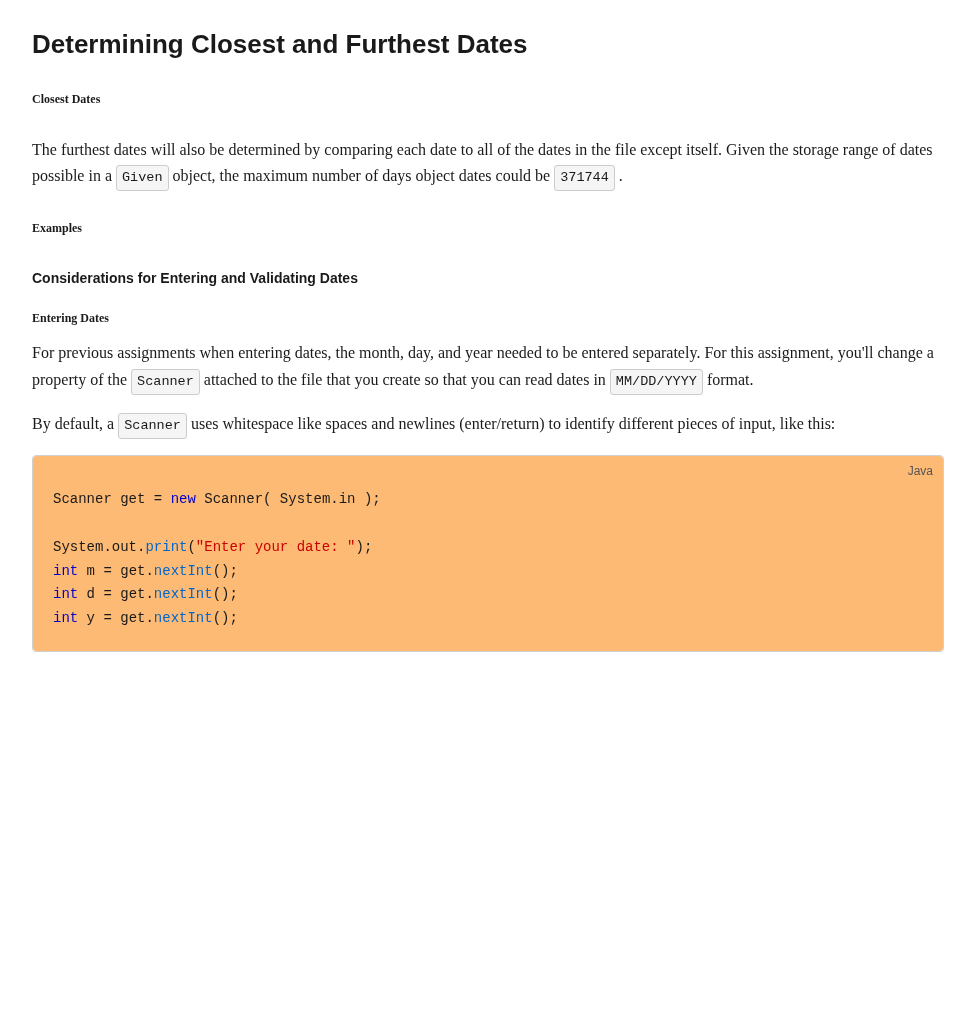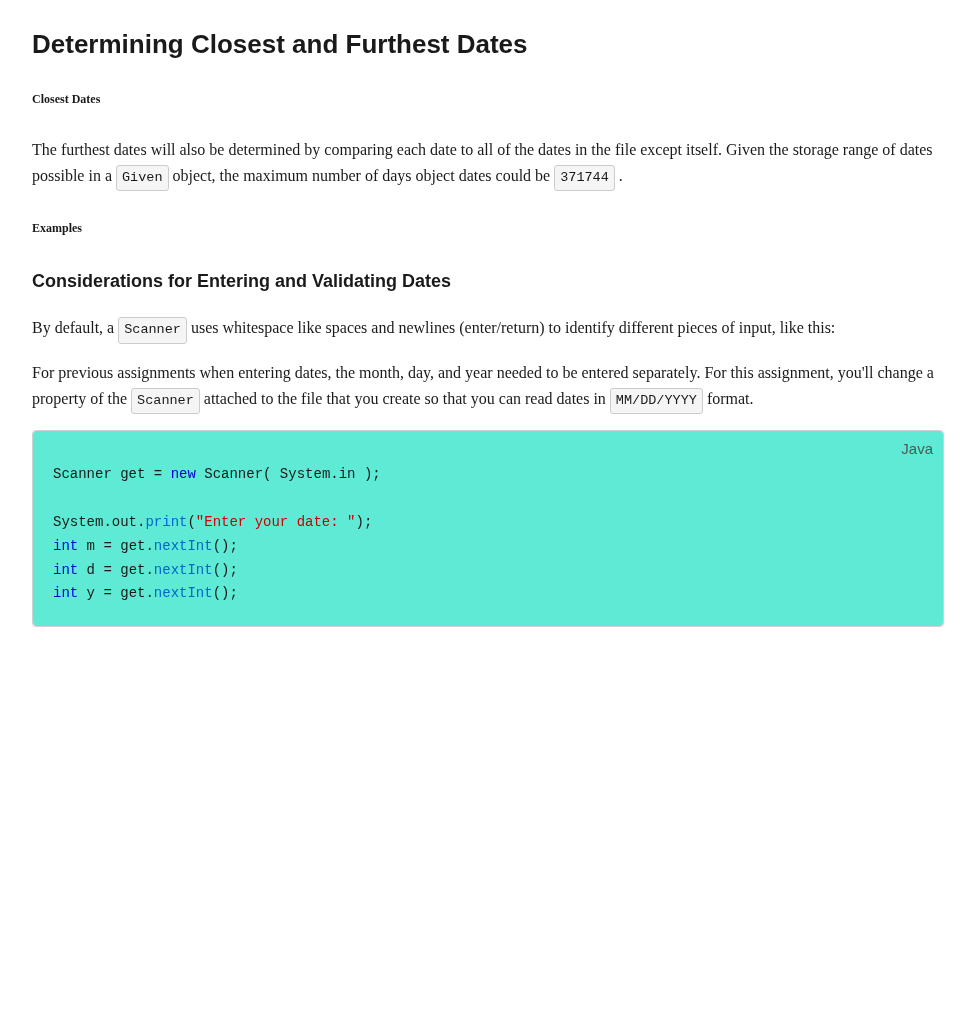--- a/index.html
+++ b/index.html
@@ -60,30 +60,30 @@
       margin-top: 12px;
       margin-bottom: 8px;
       position: relative;
     }
 
     .code-lang-label {
       position: absolute;
       top: 6px;
       right: 10px;
       font-family: Arial, sans-serif;
-      font-size: 15px;
+      font-size: 12px;
       color: #555555;
     }
 
     pre.code-block {
       font-family: 'Courier New', Courier, monospace;
       font-size: 14px;
       line-height: 1.7;
       padding: 32px 20px 20px 20px;
-      background: #5eead4;
+      background: #fdba74;
       border-radius: 4px;
       overflow-x: auto;
       white-space: pre;
     }
 
     .kw {
       color: #0000cc;
       font-weight: normal;
     }
 
@@ -115,28 +115,29 @@
 <div class="section-group">
   <p>
     <span>The furthest dates will also be determined by comparing each date to all of the dates in the file except itself. Given the storage range of dates possible in a </span><code class="inline">Given</code><span> object, the maximum number of days object dates could be </span><code class="inline">371744</code><span> .</span>
   </p>
 </div>
 
 <div class="section-group">
   <h2>Examples</h2>
 </div>
 
-<h1 style="font-size:18px; margin-bottom:20px;">Considerations for Entering and Validating Dates</h1>
+<h1 style="font-size:14px; margin-bottom:20px;">Considerations for Entering and Validating Dates</h1>
 
 <div class="section-group">
+  <h2>Entering Dates</h2>
+  <p>
+    <span>For previous assignments when entering dates, the month, day, and year needed to be entered separately. For this assignment, you'll change a property of the </span><code class="inline">Scanner</code><span> attached to the file that you create so that you can read dates in </span><code class="inline">MM/DD/YYYY</code><span> format.</span>
+  </p>
   <p>
     <span>By default, a </span><code class="inline">Scanner</code><span> uses whitespace like spaces and newlines (enter/return) to identify different pieces of input, like this:</span>
-  </p>
-  <p>
-    <span>For previous assignments when entering dates, the month, day, and year needed to be entered separately. For this assignment, you'll change a property of the </span><code class="inline">Scanner</code><span> attached to the file that you create so that you can read dates in </span><code class="inline">MM/DD/YYYY</code><span> format.</span>
   </p>
 
   <div class="code-block-wrapper">
     <span class="code-lang-label">Java</span>
     <pre class="code-block"><span class="plain">Scanner get </span><span class="plain">= </span><span class="kw-new">new</span><span class="plain"> Scanner( System.in );</span>
 
 <span class="plain">System.out.</span><span class="method">print</span><span class="plain">(</span><span class="str">"Enter your date: "</span><span class="plain">);</span>
 <span class="kw">int</span><span class="plain"> m = get.</span><span class="method">nextInt</span><span class="plain">();</span>
 <span class="kw">int</span><span class="plain"> d = get.</span><span class="method">nextInt</span><span class="plain">();</span>
 <span class="kw">int</span><span class="plain"> y = get.</span><span class="method">nextInt</span><span class="plain">();</span></pre>

